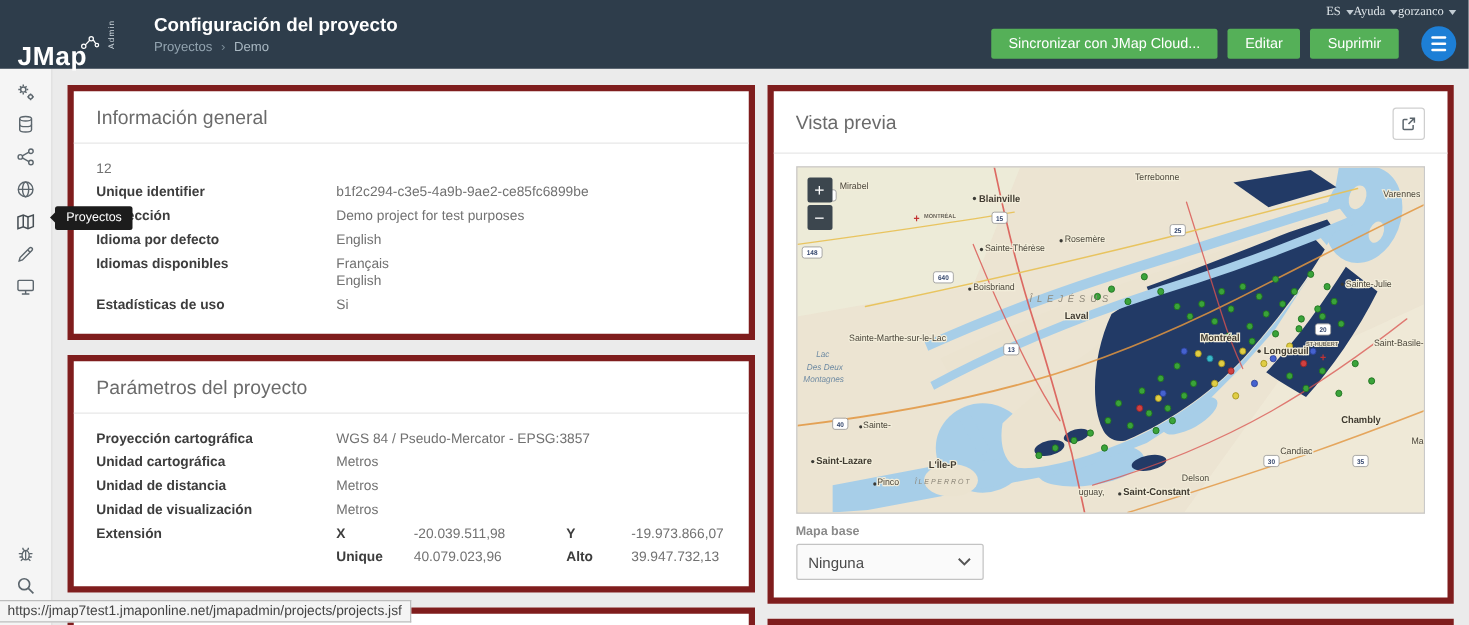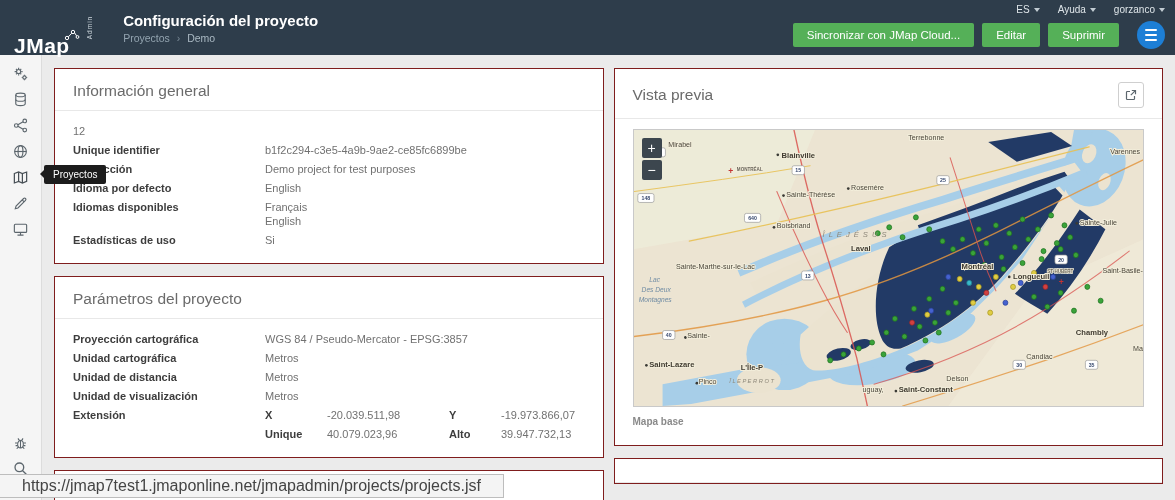--- a/index.html
+++ b/index.html
@@ -13,60 +13,60 @@
   .logo-text { font-size:21px; font-weight:bold; letter-spacing:.5px; }
   .logo-mol { position:absolute; top:-7px; right:-10px; }
   .logo-admin { font-size:6.5px; letter-spacing:1px; transform:rotate(-90deg); transform-origin:center; margin-left:8px; color:#cfd8de; }
   .head-text { display:flex; flex-direction:column; justify-content:center; margin-left:12px; }
   .head-title { font-size:15px; font-weight:bold; }
   .breadcrumb { font-size:10.5px; color:#93a4b0; margin-top:3px; }
   .breadcrumb .crumb { cursor:pointer; }
   .breadcrumb .sep { margin:0 4px; color:#7b8c98; }
   .breadcrumb .current { color:#aab9c3; }
   .head-right { margin-left:auto; display:flex; flex-direction:column; align-items:flex-end; padding:4px 10px 0 0; }
-  .topmenu { display:flex; gap:18px; font-size:10px; color:#dfe6ea; }
+  .topmenu { display:flex; font-size:10px; color:#dfe6ea;font-family:Liberation Serif, serif; }
   .topmenu .tm-item { cursor:pointer; display:flex; align-items:center; }
   .caret { display:inline-block; width:0; height:0; border-left:3.5px solid transparent; border-right:3.5px solid transparent; border-top:4px solid #c2ccd3; margin-left:4px; }
   .btnrow { display:flex; align-items:center; gap:8px; margin-top:6px; }
   .gbtn { background:#55b058; color:#fff; border:none; border-radius:2px; font-size:11.5px; padding:6px 14px; cursor:pointer; font-family:inherit; }
   .hamburger { width:28px; height:28px; border-radius:50%; background:#1d7fd6; border:none; cursor:pointer; display:flex; flex-direction:column; align-items:center; justify-content:center; gap:3px; margin-left:10px; }
   .hamburger span { display:block; width:12px; height:2px; background:#fff; border-radius:1px; }
 
   
   .sidebar { position:absolute; top:55px; left:0; bottom:0; width:42px; background:#f5f5f5; border-right:1px solid #dcdcdc; display:flex; flex-direction:column; align-items:center; padding:10px 0 14px; z-index:10; }
   .side-btn { width:17px; height:17px; margin-bottom:9px; cursor:pointer; }
   .side-btn svg { display:block; }
   .side-spacer { flex:1; }
   .tooltip { position:absolute; top:165px; left:44px; background:#1c1c1c; color:#fff; font-size:10px; padding:4px 9px; border-radius:2px; z-index:50; white-space:nowrap; }
   .tooltip:before { content:""; position:absolute; left:-4px; top:5px; border-top:4px solid transparent; border-bottom:4px solid transparent; border-right:4px solid #1c1c1c; }
 
   
   .main { position:absolute; top:55px; left:42px; right:0; bottom:0; padding:13px 12px; display:flex; gap:10px; overflow:hidden; }
   .col { flex:1; min-width:0; }
-  .card { background:#fff; border:1px solid #7f1d1d; margin-bottom:12px; }
+  .card { background:#fff; border:5px solid #7f1d1d; margin-bottom:12px; }
   .card-h { padding:13px 18px 10px; font-size:15.5px; color:#6b6b6b; border-bottom:1px solid #e8e8e8; display:flex; align-items:center; justify-content:space-between; }
   .card-b { padding:10px 18px 14px; }
   .row { display:flex; padding:2.5px 0; font-size:11px; line-height:14px; }
   .row .lab { width:192px; flex:none; color:#3d3d3d; font-weight:bold; }
   .row .val { color:#717171; white-space:pre-line; }
   .ext-grid { display:grid; grid-template-columns:62px 122px 52px 1fr; row-gap:5px; flex:1; font-size:11px; line-height:14px; }
   .ext-grid .k { font-weight:bold; color:#3d3d3d; }
   .ext-grid .v { color:#717171; }
 
   
   .iconbtn { width:26px; height:26px; border:1px solid #cfcfcf; border-radius:3px; background:#fff; display:flex; align-items:center; justify-content:center; cursor:pointer; }
   .map-wrap { position:relative; border:1px solid #c9c9c9; height:278px; overflow:hidden; background:#ece4d2; }
   .map-wrap svg.basemap { width:100%; height:100%; display:block; }
   .zoomctrl { position:absolute; top:8px; left:8px; display:flex; flex-direction:column; gap:2px; }
   .zbtn { width:20px; height:20px; background:#3c464e; color:#fff; border:none; border-radius:2px; font-size:14px; line-height:18px; cursor:pointer; font-family:inherit; }
   .base-label { font-size:10px; color:#8a8a8a; margin:9px 0 4px;font-weight:bold; }
   .select { width:150px; height:29px; border:1px solid #c3c3c3; border-radius:2px; background:#fafafa; display:flex; align-items:center; justify-content:space-between; padding:0 9px; font-size:12px; color:#4a4a4a; cursor:pointer; }
 
   
-  .statusbox { position:absolute; left:0; bottom:2px; background:#f4f4f4; border:1px solid #bdbdbd; border-left:none; padding:2px 22px; font-size:16px; color:#444; z-index:60; }
+  .statusbox { position:absolute; left:0; bottom:2px; background:#f4f4f4; border:1px solid #bdbdbd; border-left:none; padding:2px 6px; font-size:11px; color:#444; z-index:60; }
 
   
   .shield-box { fill:#fff; stroke:#999; stroke-width:.7; }
   .shield-num { font-size:5.5px; fill:#36486e; font-weight:bold; }
   .dot-g { fill:#3aa33a; stroke:#1e6f1e; stroke-width:.7; }
   .dot-y { fill:#e0cd44; stroke:#a3921e; stroke-width:.7; }
   .dot-b { fill:#4562cf; stroke:#2a3f96; stroke-width:.7; }
   .dot-r { fill:#d14040; stroke:#952525; stroke-width:.7; }
   .dot-c { fill:#39b8c9; stroke:#1f7f8d; stroke-width:.7; }
   .dot-k { fill:#3a3a35; }
@@ -516,20 +516,26 @@
                 <text x="278" y="264" class="ml-P">Saint-Constant</text>
                 <text x="240" y="264" class="ml-p">uguay,</text>
               </g>
           </svg>
           <div class="zoomctrl">
             <button class="zbtn">+</button>
             <button class="zbtn">−</button>
           </div>
         </div>
         <div class="base-label">Mapa base</div>
+        <div class="select">
+          <span>Ninguna</span>
+          <svg width="11" height="7" viewBox="0 0 11 7">
+              <polyline points="1,1 5.5,5.5 10,1" fill="none" stroke="#555" stroke-width="1.6"></polyline>
+            </svg>
+        </div>
       </div>
     </div>
 
     <div class="card">
       <div class="card-h">
         
         
       </div>
 
     </div>

